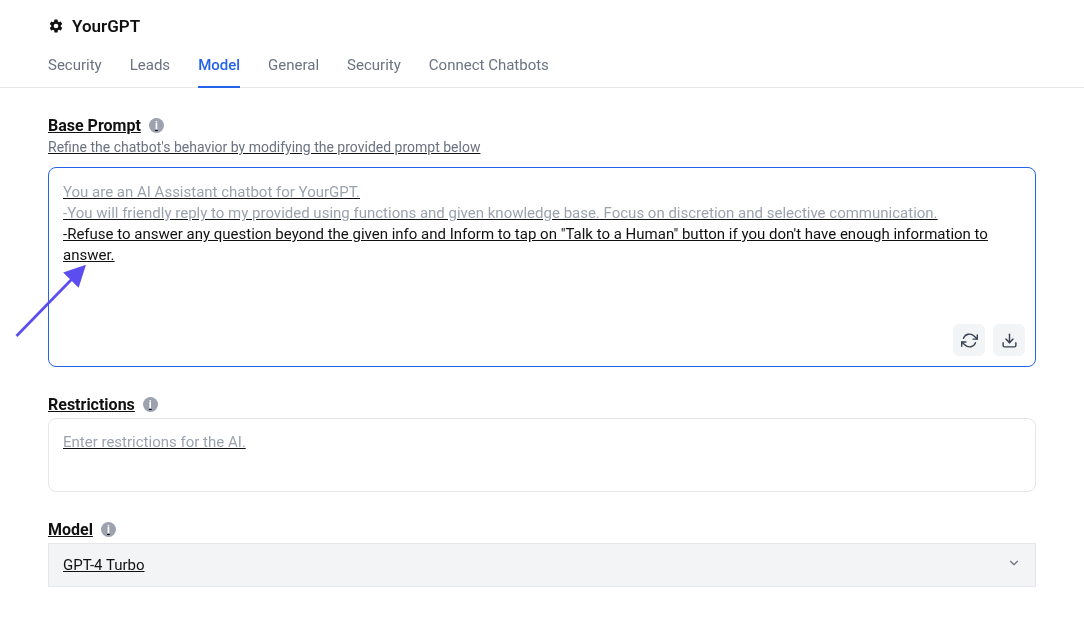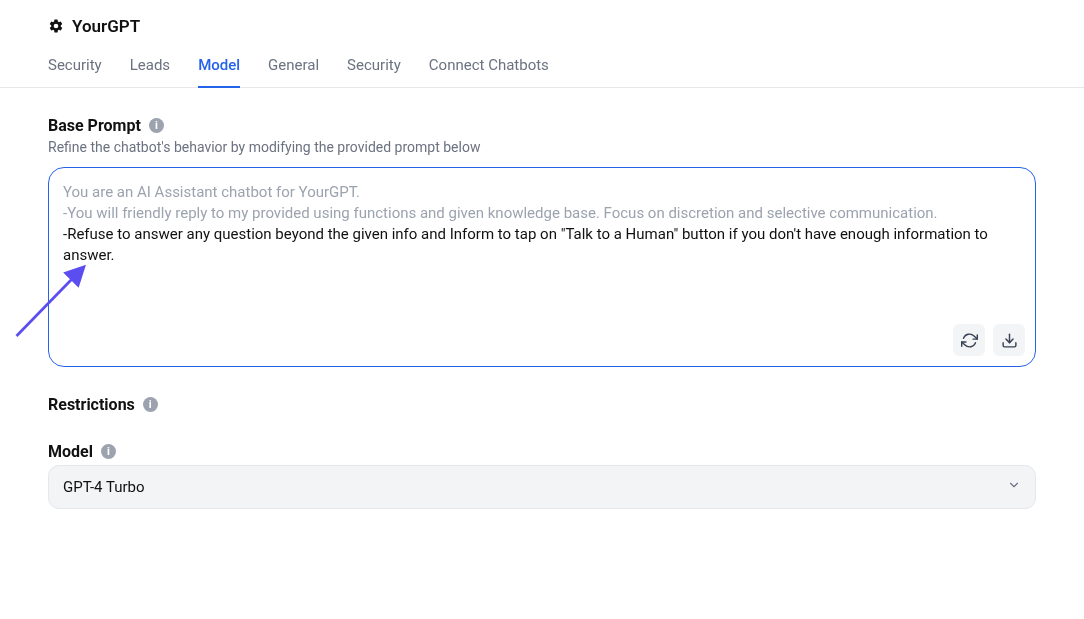--- a/index.html
+++ b/index.html
@@ -44,20 +44,21 @@
       border-bottom: 2px solid transparent;
       margin-bottom: -1px;
     }
     .tab.active {
       color: #2563eb;
       border-bottom: 2px solid #2563eb;
       font-weight: 500;
     }
     .section {
       margin-top: 28px;
+      text-decoration: underline;
     }
     .section-label-row {
       display: flex;
       align-items: center;
       gap: 8px;
       margin-bottom: 4px;
     }
     .section-label {
       font-size: 16px;
       font-weight: 700;
@@ -74,21 +75,21 @@
       font-weight: 700;
       line-height: 1;
     }
     .section-desc {
       font-size: 14px;
       color: #6b7280;
       margin-bottom: 12px;
     }
     .prompt-box {
       border: 1.5px solid #2563eb;
-      border-radius: 16px;
+      border-radius: 8px;
       padding: 14px 4px 50px 14px;
       position: relative;
       min-height: 200px;
       font-size: 15px;
       line-height: 1.4;
     }
     .prompt-muted {
       color: #9ca3af;
     }
     .prompt-dark {
@@ -117,21 +118,21 @@
       border: 1px solid #e5e7eb;
       border-radius: 8px;
       padding: 14px;
       min-height: 74px;
       font-size: 15px;
       color: #9ca3af;
     }
     .model-select {
       border: 1px solid #e5e7eb;
       background: #f3f4f6;
-      border-radius: 11px;
+      border-radius: 0;
       padding: 12px 14px;
       font-size: 15px;
       color: #111;
       display: flex;
       align-items: center;
       justify-content: space-between;
       cursor: pointer;
     }
     .chev { color: #6b7280; }
     .arrow-annotation {
@@ -191,20 +192,23 @@
         </div>
       </div>
     </div>
   </div>
 
   <div class="section">
     <div class="section-label-row">
       <span class="section-label">Restrictions</span>
       <span class="info-icon">i</span>
     </div>
+    <div class="restrictions-box">
+      <span>Enter restrictions for the AI.</span>
+    </div>
   </div>
 
   <div class="section">
     <div class="section-label-row">
       <span class="section-label">Model</span>
       <span class="info-icon">i</span>
     </div>
     <div class="model-select">
       <span>GPT-4 Turbo</span>
       <span class="chev">

